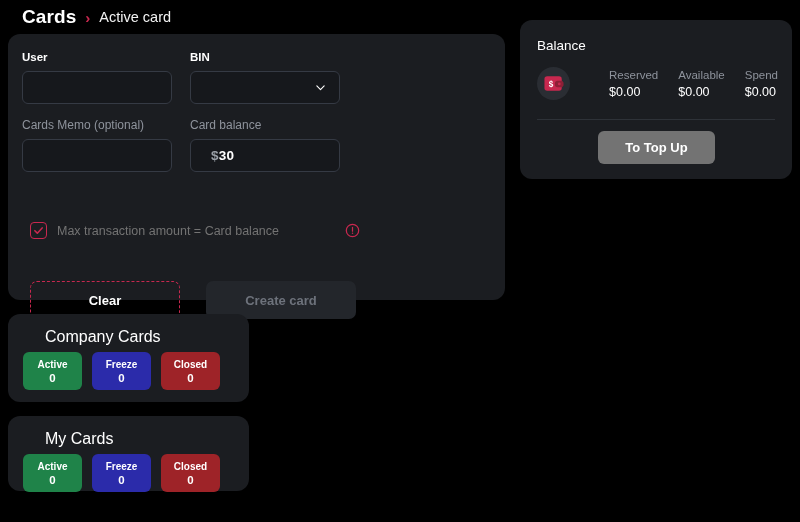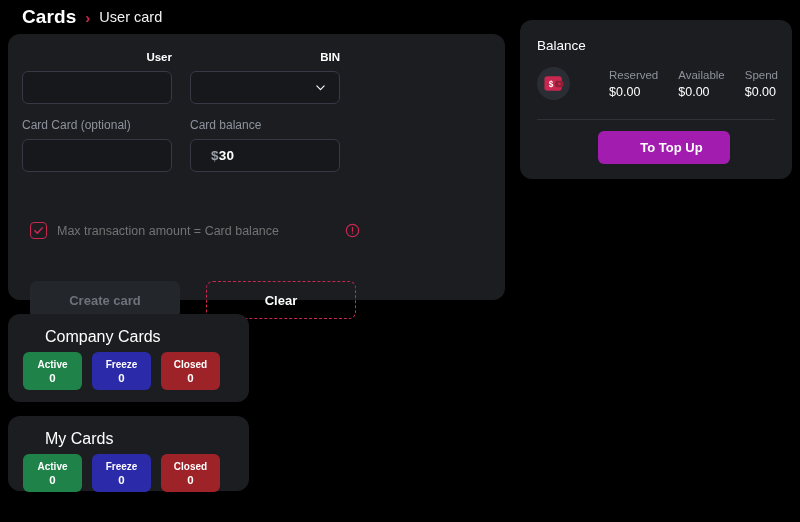--- a/index.html
+++ b/index.html
@@ -91,21 +91,20 @@
   .field { width: 150px; }
   .field-label {
     font-size: 11.5px;
     margin-bottom: 7px;
     line-height: 14px;
     white-space: nowrap;
   }
   .field-label.strong {
     color: #ffffff;
     font-weight: bold;
-    text-align: right;
   }
   .field-label.muted {
     color: #8e939c;
     font-weight: normal;
     font-size: 12px;
   }
   .input-box {
     height: 33px;
     background: #16181c;
     border: 1px solid #353a44;
@@ -251,29 +250,28 @@
     top: 99px;
     height: 1px;
     background: #2e3238;
   }
   .topup-btn {
     position: absolute;
     left: 78px;
     top: 111px;
     width: 117px;
     height: 33px;
-    background: #a21caf;
+    background: #737373;
     border-radius: 6px;
     display: flex;
     align-items: center;
     justify-content: center;
     font-size: 13px;
     font-weight: bold;
     color: #ffffff;
-    padding-left: 15px;
   }
 
   
   .cards-title {
     position: absolute;
     left: 15px;
     top: 14px;
     font-size: 16px;
     color: #ffffff;
     margin-left: 22px;
@@ -307,21 +305,21 @@
     color: #ffffff;
     line-height: 13px;
   }
 </style>
 </head>
 <body>
 
 <div class="breadcrumb">
   <span class="bc-root">Cards</span>
   <span class="bc-sep">›</span>
-  <span class="bc-current">User card</span>
+  <span class="bc-current">Active card</span>
 </div>
 
 <div class="panel" id="issue-card-panel">
 
   <div class="form-grid">
 
     <div class="field-row">
       <div class="field">
         <div class="field-label strong">User</div>
         <div class="input-box"></div>
@@ -331,21 +329,21 @@
         <div class="input-box select">
           <svg class="chev" viewBox="0 0 16 16">
             <path d="M3.5 6 L8 10.5 L12.5 6" fill="none" stroke="#ffffff" stroke-width="1.4" stroke-linecap="round" stroke-linejoin="round"></path>
           </svg>
         </div>
       </div>
     </div>
 
     <div class="field-row">
       <div class="field">
-        <div class="field-label muted">Card Card (optional)</div>
+        <div class="field-label muted">Cards Memo (optional)</div>
         <div class="input-box"></div>
       </div>
       <div class="field">
         <div class="field-label muted">Card balance</div>
         <div class="input-box">
           <span class="bal-amount"><span class="cur">$</span><span>30</span></span>
         </div>
       </div>
     </div>
 
@@ -359,22 +357,22 @@
     </div>
     <span class="check-label">Max transaction amount = Card balance</span>
     <svg class="info-icon" viewBox="0 0 16 16">
       <circle cx="8" cy="8" r="6.6" fill="none" stroke="#c8284f" stroke-width="1.3"></circle>
       <line x1="8" y1="4.7" x2="8" y2="8.7" stroke="#c8284f" stroke-width="1.3" stroke-linecap="round"></line>
       <circle cx="8" cy="11" r="0.8" fill="#c8284f"></circle>
     </svg>
   </div>
 
   <div class="actions">
+    <div class="btn btn-dashed">Clear</div>
     <div class="btn btn-disabled">Create card</div>
-    <div class="btn btn-dashed">Clear</div>
   </div>
 
 </div>
 
 <div class="panel" id="balance-panel">
   <div class="balance-title">Balance</div>
 
   <div class="balance-body">
     <div class="wallet-circle">
       <svg width="20" height="17" viewBox="0 0 22 18">

